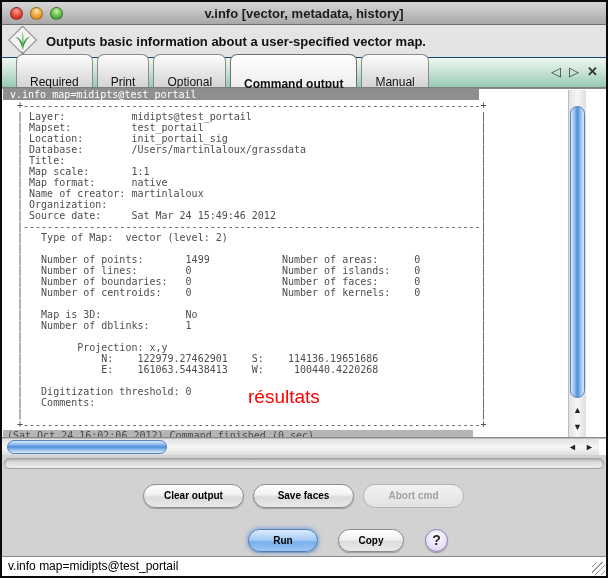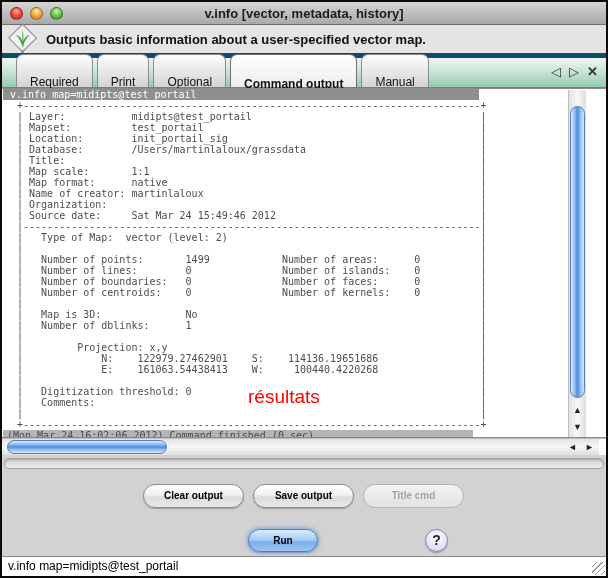--- a/index.html
+++ b/index.html
@@ -14,21 +14,21 @@
     background:linear-gradient(#d6d6d6,#a8a8a8);border-bottom:1px solid #6f6f6f;}
   .lights{position:absolute;left:8px;top:5px;display:flex;gap:7px;}
   .light{width:13px;height:13px;border-radius:50%;display:inline-block;border:1px solid rgba(0,0,0,.35);}
   .light.red{background:radial-gradient(circle at 50% 30%,#ffa49c 0%,#e8473c 50%,#b51f15 100%);}
   .light.yellow{background:radial-gradient(circle at 50% 30%,#ffe9ae 0%,#f0a63c 50%,#cc7d12 100%);}
   .light.green{background:radial-gradient(circle at 50% 30%,#ccf0aa 0%,#66c14c 50%,#2f8c22 100%);}
   .title{position:absolute;left:0;right:0;top:0;height:23px;line-height:23px;text-align:center;
     font-size:13px;font-weight:700;color:#1c1c1c;}
   
   .descbar{position:absolute;left:0;top:23px;width:604px;height:33px;background:#e4e4e4;
-    border-bottom:5px solid #0c4a6e;display:flex;align-items:center;}
+    border-bottom:1px solid #0c4a6e;display:flex;align-items:center;}
   .logo{margin-left:6px;flex:0 0 auto;}
   .desc{margin-left:8px;font-size:13px;font-weight:600;color:#111;}
   
   .tabstrip{position:absolute;left:0;top:56px;width:604px;height:30px;
     background:linear-gradient(180deg,#eef6f1 0%,#cfe7da 40%,#96cab1 100%);
     border-bottom:1px solid #7d7d7d;}
   .tabs{position:absolute;left:14px;bottom:0;display:flex;align-items:flex-end;gap:4px;}
   .tab{height:22px;line-height:22px;padding:16px 13px;font-size:12px;color:#111;
     background:linear-gradient(#fcfcfc,#d4d4d4);border:1px solid #8a8a8a;border-bottom:none;
     border-radius:7px 7px 0 0;white-space:nowrap;}
@@ -165,21 +165,21 @@
  |   Number of dblinks:      1                                                |
  |                                                                            |
  |         Projection: x,y                                                    |
  |             N:    122979.27462901    S:    114136.19651686                 |
  |             E:    161063.54438413    W:     100440.4220268                 |
  |                                                                            |
  |   Digitization threshold: 0                                                |
  |   Comments:                                                                |
  |                                                                            |
  +----------------------------------------------------------------------------+</pre>
-    <div class="finline">(Mon Mar 24 16:02:06 2012) Command finished (0 sec)</div>
+    <div class="finline">(Sat Oct 24 16:02:06 2012) Command finished (0 sec)</div>
     <div class="annotation">résultats</div>
     <div class="vscroll">
       <div class="vthumb"></div>
       <div class="varrows">
         <span>▲</span>
         <span>▼</span>
       </div>
     </div>
   </div>
 
@@ -188,24 +188,25 @@
     <div class="harrows">
       <span>◄</span>
       <span>►</span>
     </div>
     <div class="corner"></div>
   </div>
 
   <div class="gauge"></div>
 
   <div class="btn" id="btn-clear">Clear output</div>
-  <div class="btn" id="btn-save">Save output</div>
-  <div class="btn disabled" id="btn-abort">Title cmd</div>
+  <div class="btn" id="btn-save">Save faces</div>
+  <div class="btn disabled" id="btn-abort">Abort cmd</div>
 
   <div class="btn run" id="btn-run">Run</div>
+  <div class="btn" id="btn-copy">Copy</div>
   <div class="btn help" id="btn-help">?</div>
 
   <div class="statusbar">
     <span>v.info map=midipts@test_portail</span>
     <span class="grip"></span>
   </div>
 
 </div>
 
 </body></html>

